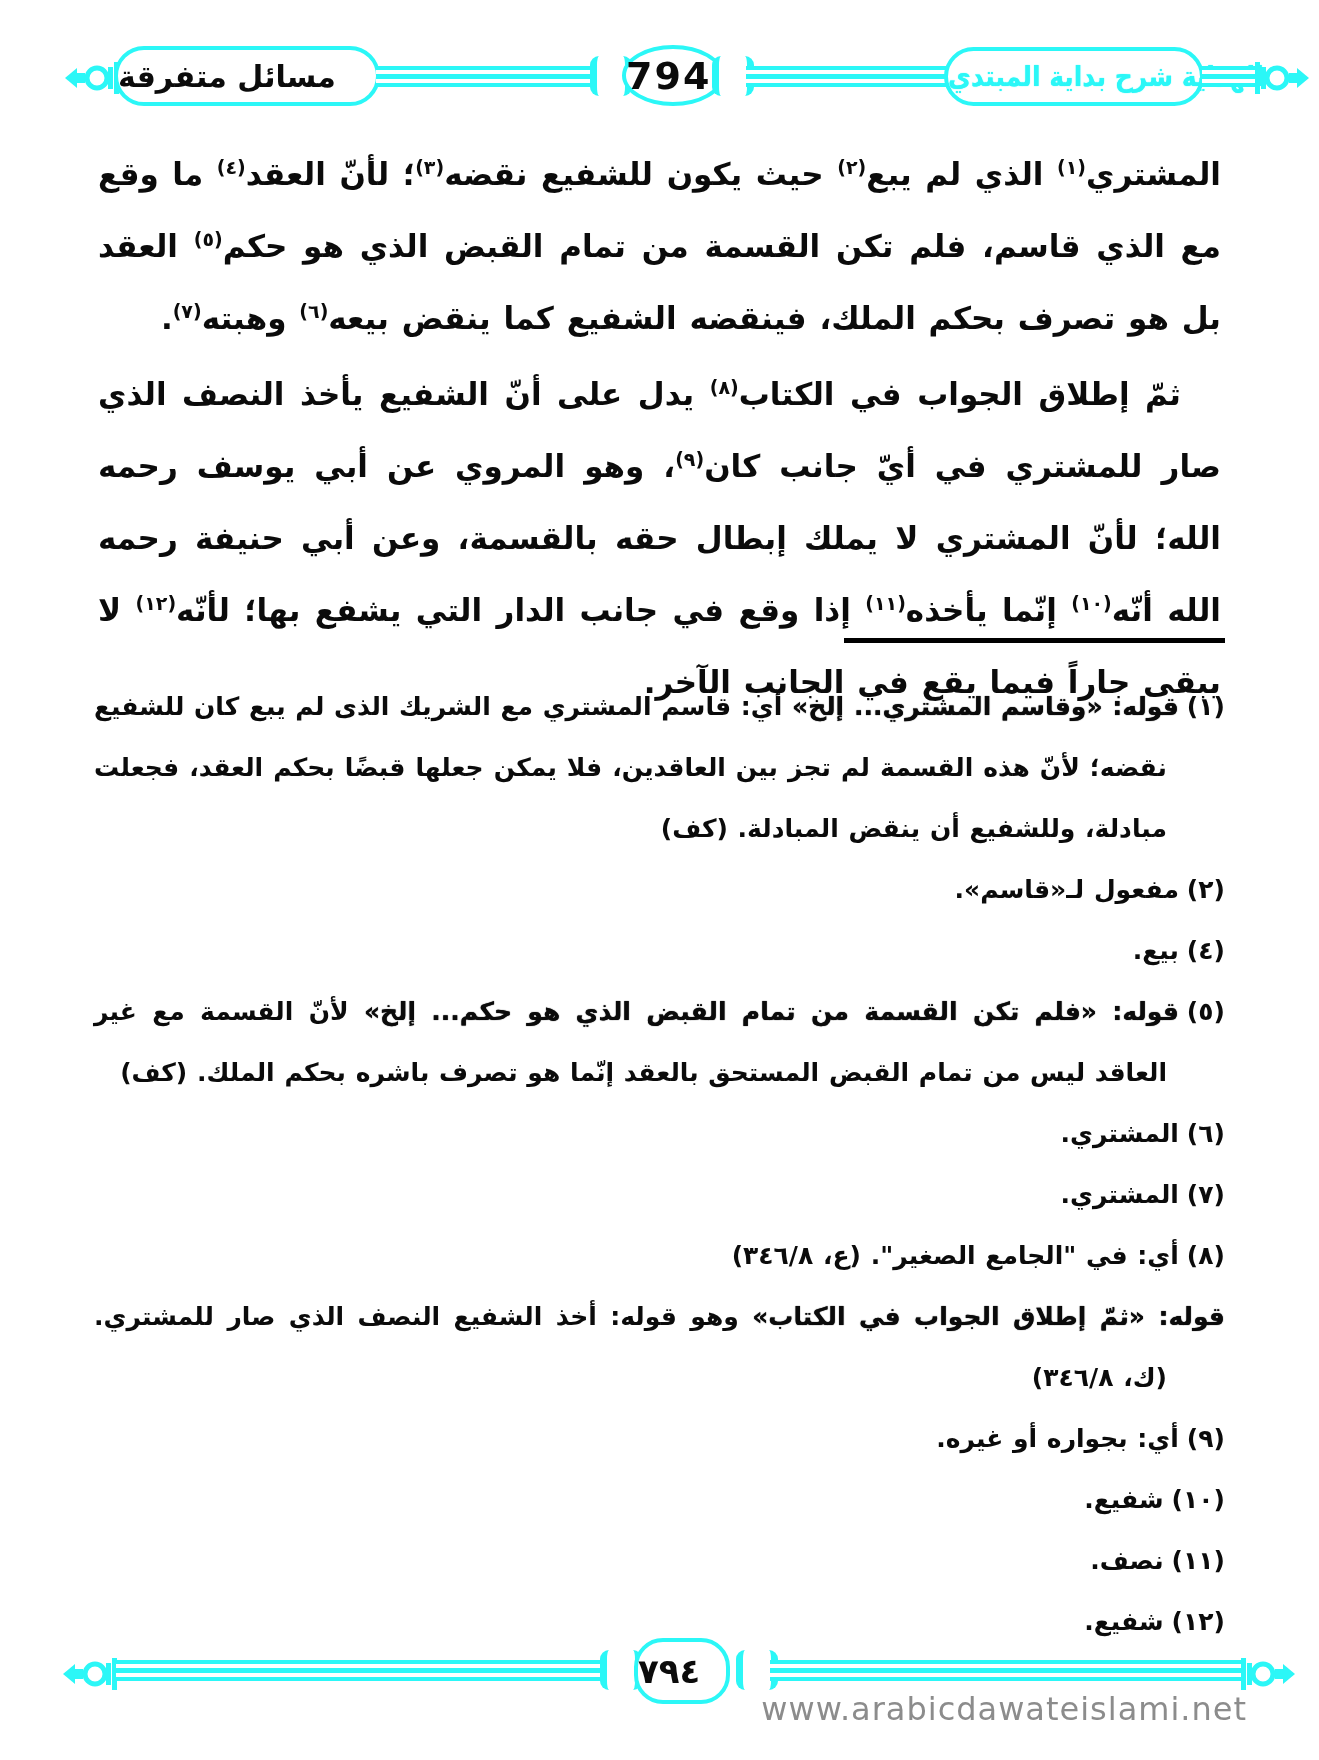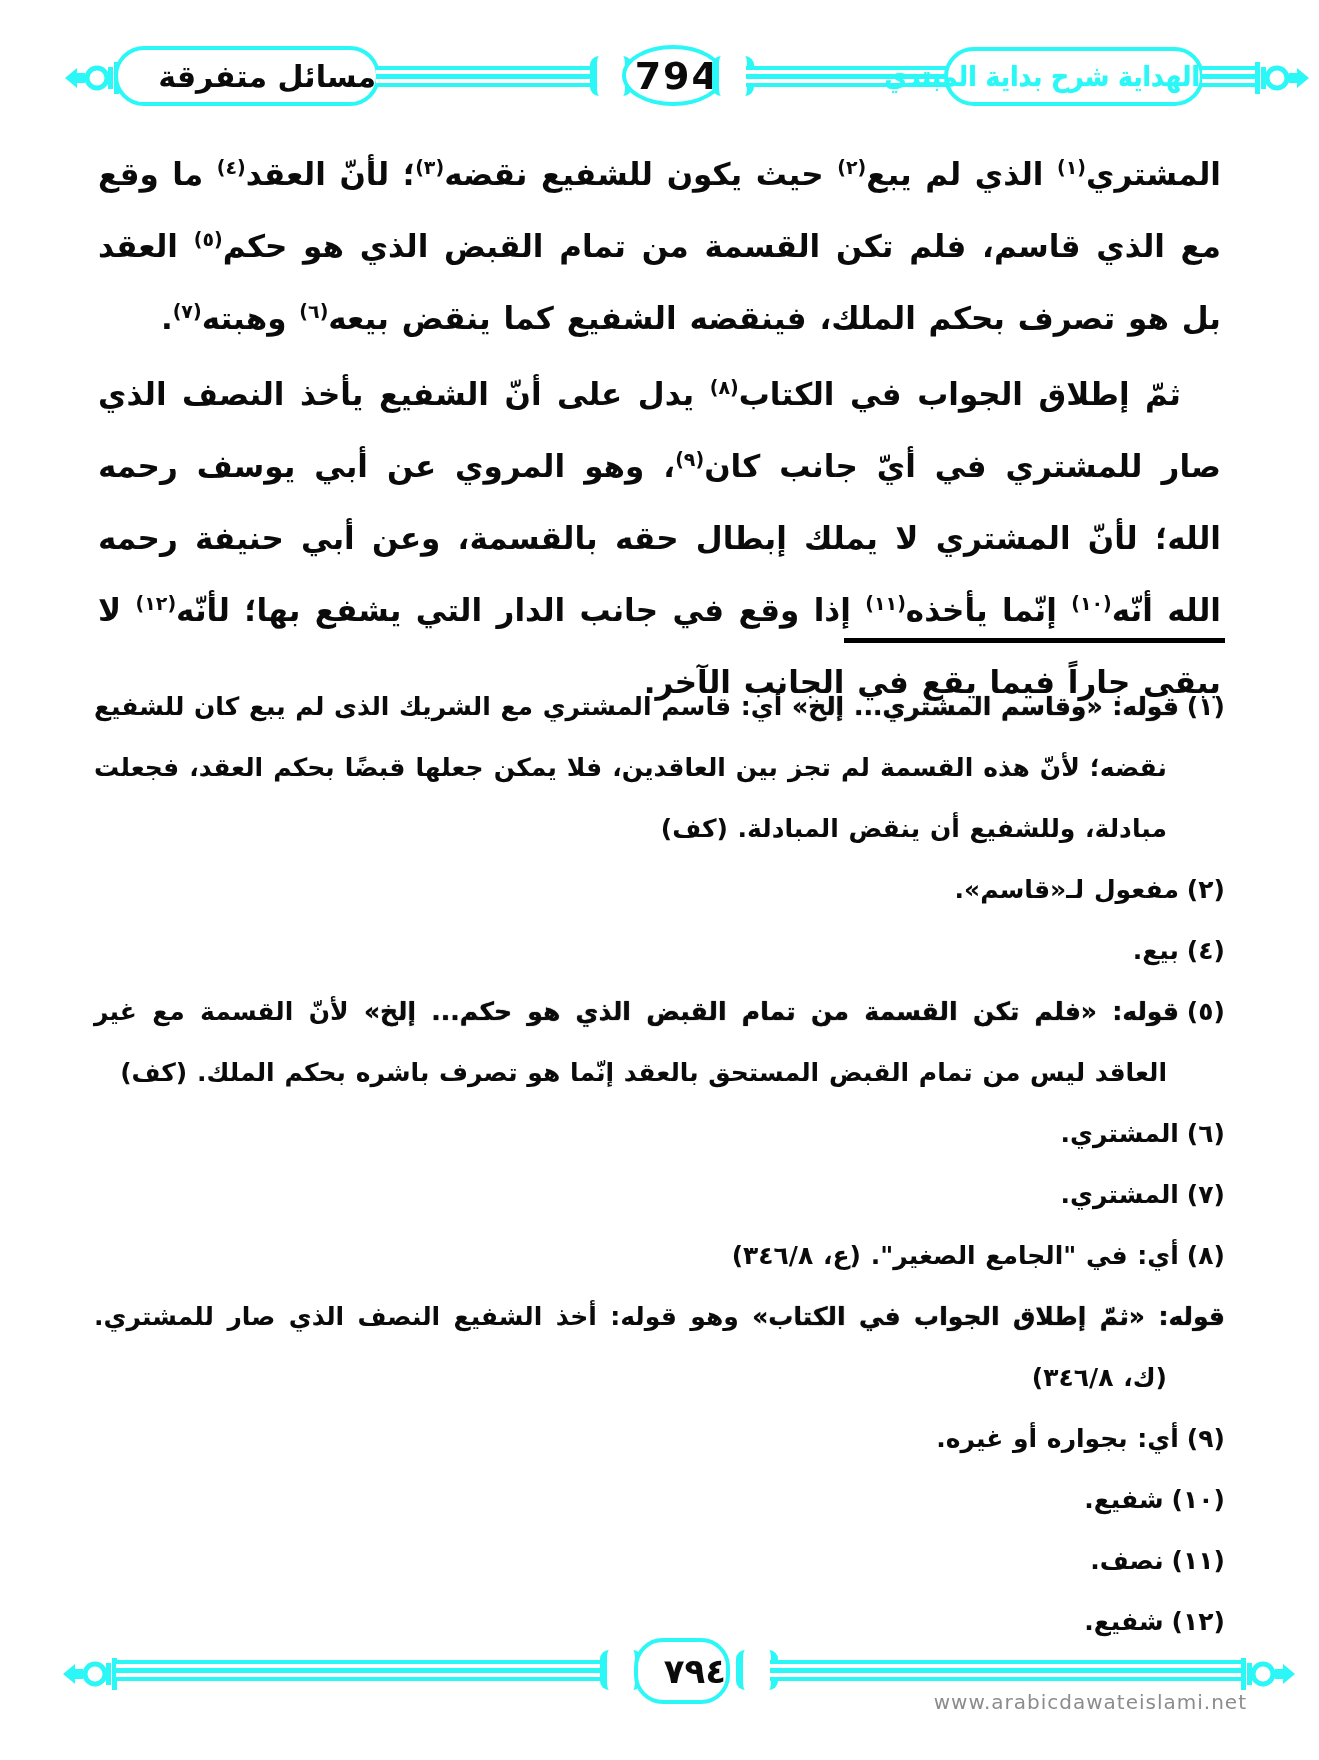--- a/index.html
+++ b/index.html
@@ -20,21 +20,21 @@
   .clasp{
     position:absolute; width:28px; height:40px; background:#fff;
     border-left:7px solid var(--c); border-right:7px solid var(--c);
     border-radius:9px;
   }
   .finial{position:absolute;}
   .flip{transform:scaleX(-1);}
   
   .cartouche{
     position:absolute; background:#fff; border:4px solid var(--c);
-    display:flex; align-items:center; justify-content:flex-start;
+    display:flex; align-items:center; justify-content:flex-end;
     box-sizing:border-box;
   }
   .section-cart{left:114px; top:46px; width:266px; height:60px; border-radius:30px;}
   .section-cart span{font-size:30px; font-weight:bold; letter-spacing:1px;}
   .oval{left:622px; top:45px; width:102px; height:61px; border-radius:50%;}
   .oval span{font-size:38px; font-weight:bold; letter-spacing:2px; direction:ltr;}
   .title-cart{left:944px; top:47px; width:260px; height:59px; border-radius:30px;}
   .title-cart span{
     color:var(--c); font-size:25px; font-weight:bold; white-space:nowrap;
     transform:scaleY(1.12); text-shadow:0 0 1px var(--c);
@@ -57,21 +57,21 @@
     position:absolute; top:676px; right:94px; left:94px;
     font-size:25px; font-weight:bold; line-height:61px;
     text-align:justify; word-spacing:1px;
   }
   .fn{padding-right:58px; text-indent:-58px; margin:0;}
   .fn-marker{margin-left:8px;}
   .lead{text-shadow:0 0 1px var(--ink);}
   
   .watermark{
     position:absolute; top:1690px; right:72px;
-    direction:ltr; font-size:20px; color:var(--gray); letter-spacing:1px;
+    direction:ltr; font-size:32px; color:var(--gray); letter-spacing:1px;
   }
 </style>
 </head>
 <body>
 
 <div class="page">
 
   <div>
     <svg class="finial" style="left:64px;top:54px;" width="56" height="48" viewBox="0 0 56 48">
       <polygon points="1,24 13,14 13,34" fill="#2bf7f7"></polygon>

